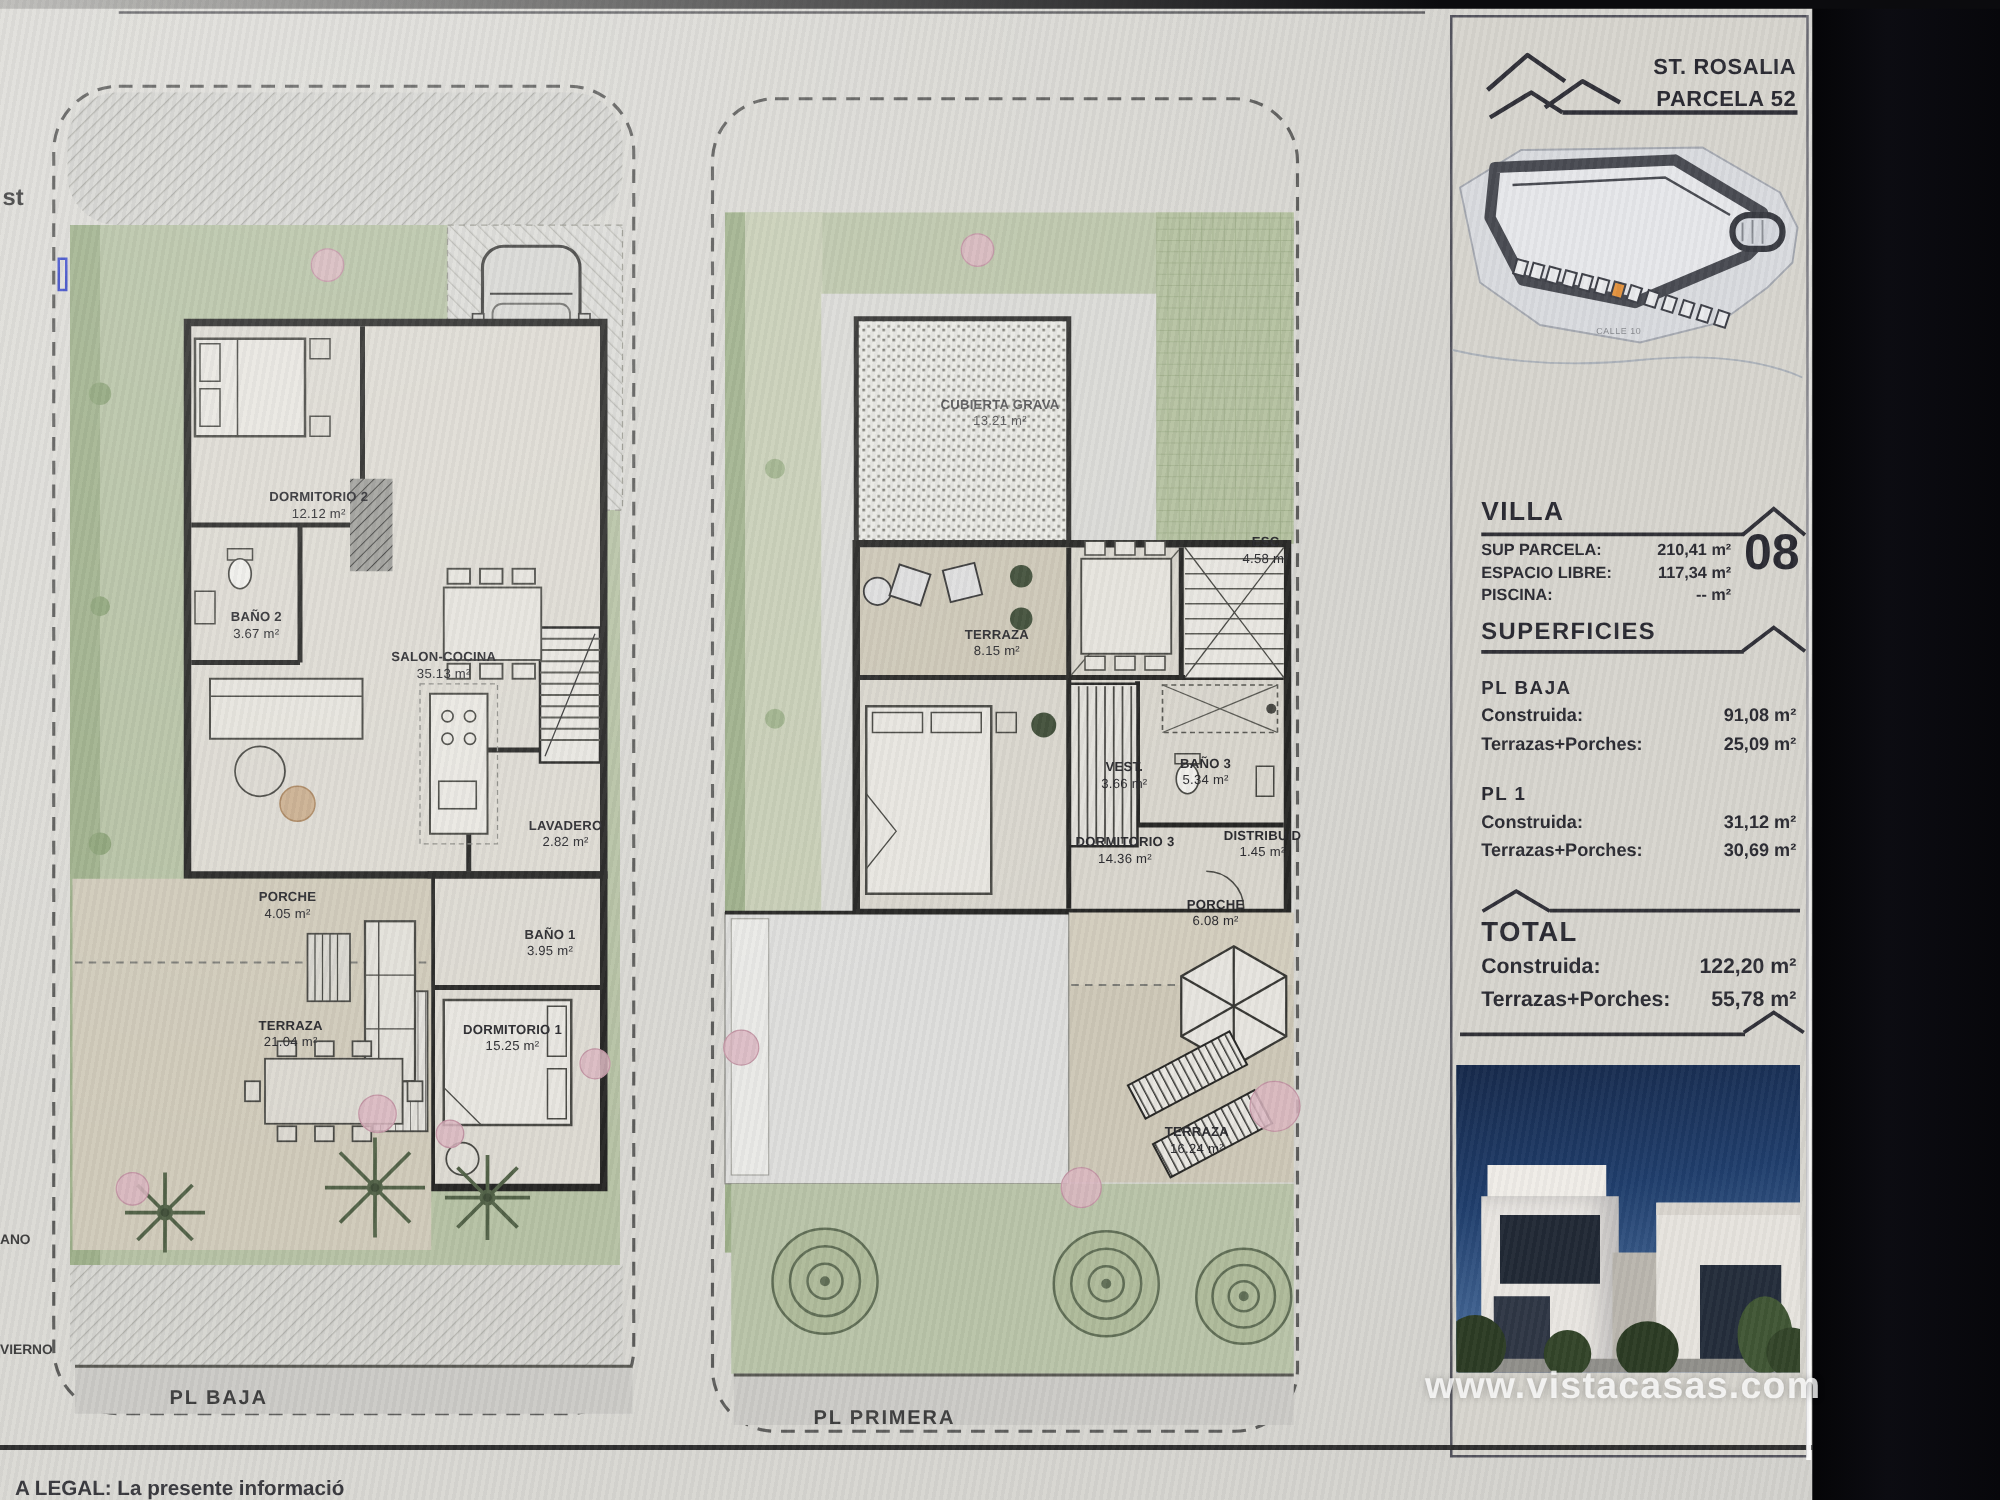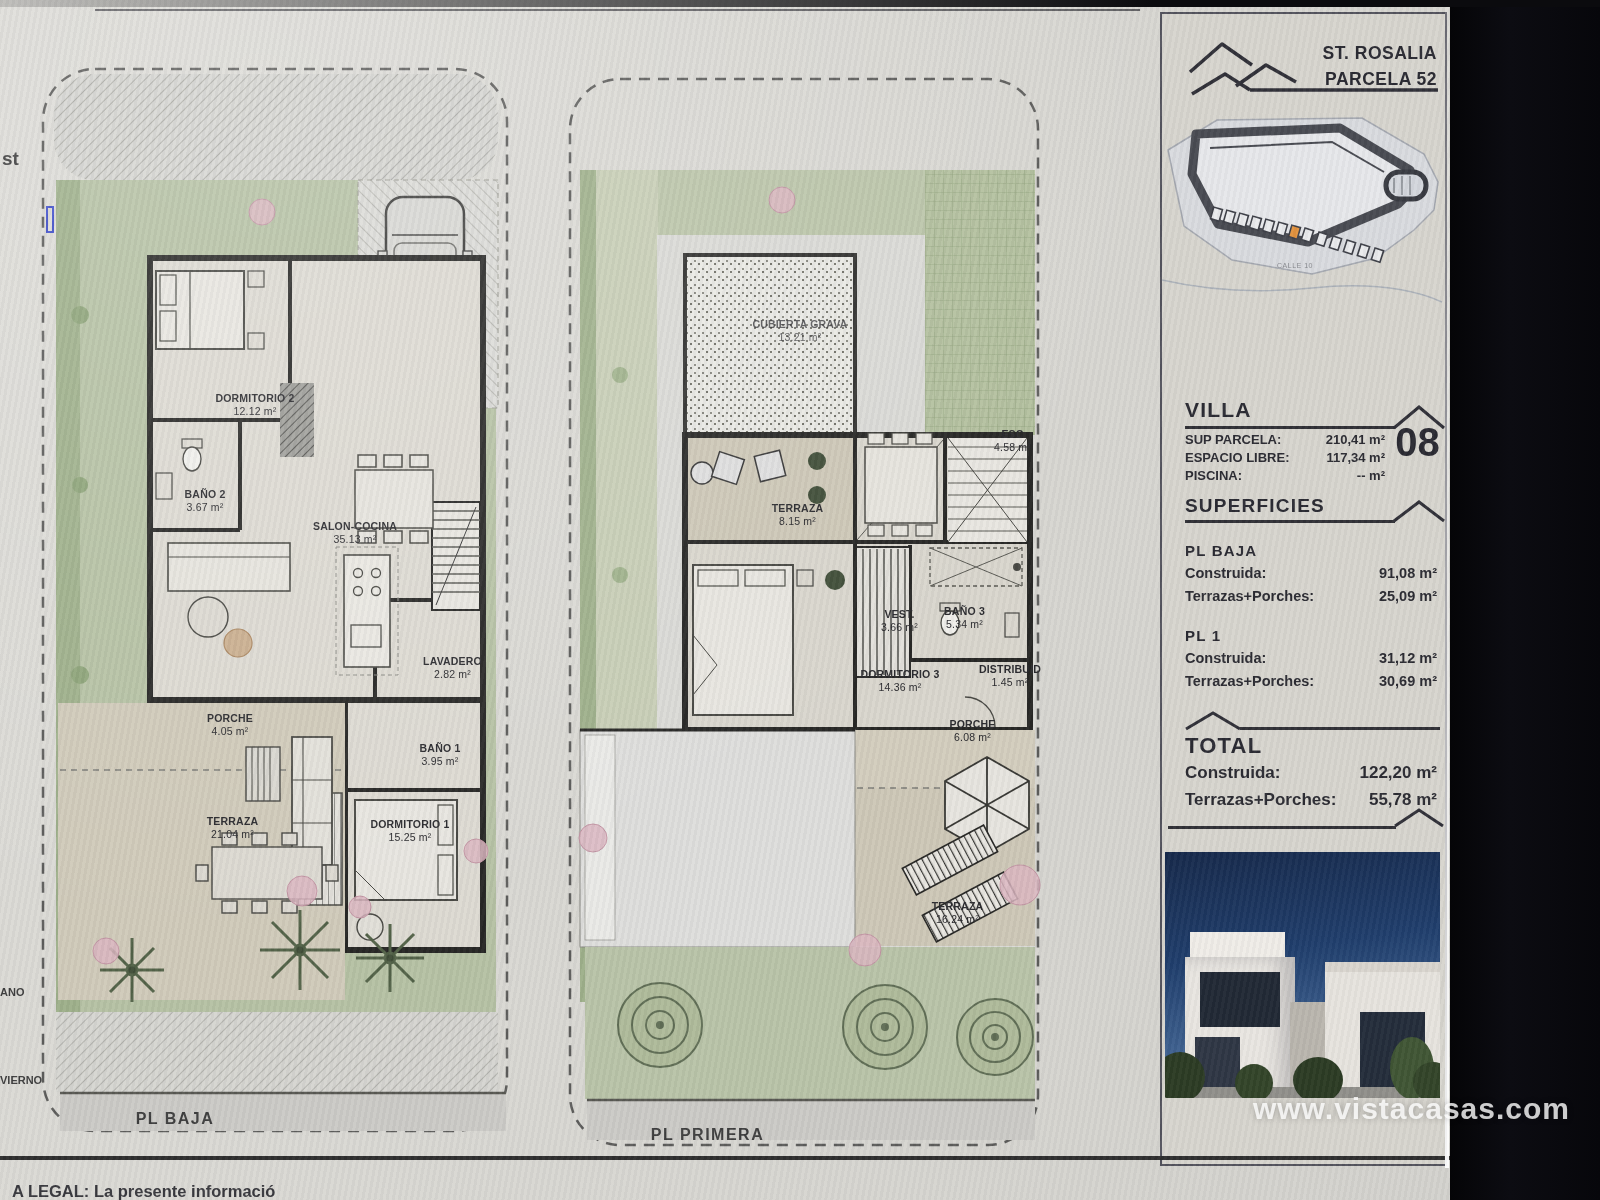--- a/index.html
+++ b/index.html
@@ -18,21 +18,21 @@
   .rlabel .nm{display:block;}
   .rlabel .ar{display:block;font-weight:500;}
   .planfoot{position:absolute;text-align:center;color:#3a3a3a;font-size:16px;
             font-weight:600;letter-spacing:1.5px;}
   .sb-head{position:absolute;color:#26262e;font-weight:800;letter-spacing:1.2px;}
   .hline{position:absolute;background:#2c2c32;}
   .row{position:absolute;left:1185px;width:252px;display:flex;justify-content:space-between;
        color:#27272e;font-weight:700;}
   .row .v{text-align:right;}
   .frag{position:absolute;color:#3a3a3a;font-weight:600;}
-  .wm{position:absolute;left:1140px;top:1092px;width:430px;text-align:right;
+  .wm{position:absolute;left:1140px;top:1092px;width:430px;text-align:left;
       font-size:30px;font-weight:700;letter-spacing:1px;color:rgba(255,255,255,.8);
       z-index:40;text-shadow:0 0 6px rgba(0,0,0,.25);}
   .legal{position:absolute;left:12px;top:1182px;font-size:16.5px;font-weight:600;color:#35353a;}
   .bezel{position:absolute;left:1450px;top:0;width:150px;height:1200px;
          background:linear-gradient(to right,#050507,#0c0c12 40%,#07070b);}
   .edgeglow{position:absolute;left:1445px;top:0;width:4px;height:1168px;
             background:linear-gradient(to bottom,rgba(255,255,255,.12),rgba(255,255,255,.55) 60%,rgba(255,255,255,.95));}
   .topshade{position:absolute;left:0;top:0;width:1600px;height:7px;
             background:linear-gradient(to right,rgba(8,8,10,.15),#0b0b0e 72%);}
   .photo{position:absolute;left:1165px;top:852px;width:275px;height:246px;overflow:hidden;

